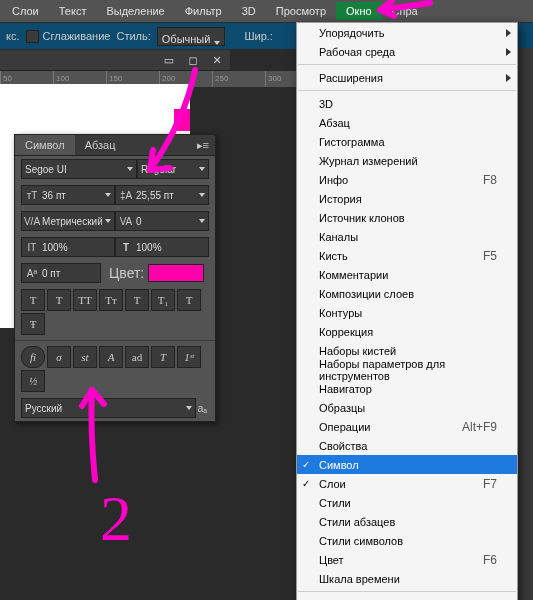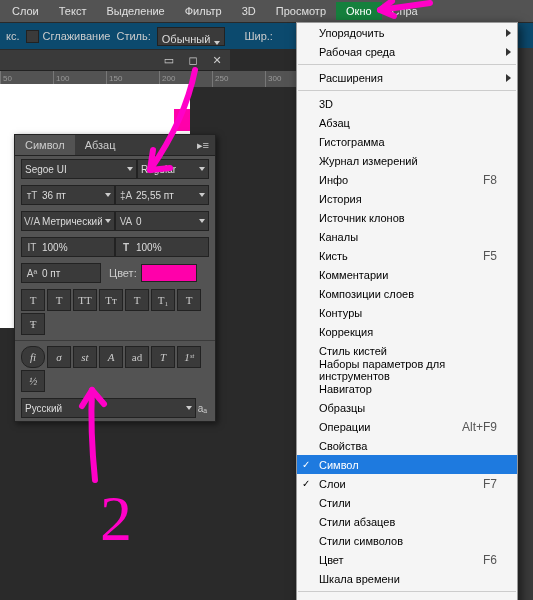--- a/index.html
+++ b/index.html
@@ -23,21 +23,21 @@
 .ptab.active{background:#535353}
 .ptabs .sp{flex:1}
 .ptabs .pm{padding:0 6px;color:#ccc}
 .prow{display:flex;align-items:center;padding:3px 6px;}
 .field{display:flex;align-items:center;background:#3a3a3a;border:1px solid #222;height:18px;padding:0 3px;gap:3px;flex:1;min-width:0}
 .field .ic{width:14px;height:14px;color:#ccc;font-size:10px;display:flex;align-items:center;justify-content:center}
 .field .val{color:#ddd;font-size:10px;flex:1;white-space:nowrap;overflow:hidden}
 .field .tri{width:0;height:0;border-left:3px solid transparent;border-right:3px solid transparent;border-top:4px solid #ccc}
 .iconbtn{width:22px;height:20px;background:#3a3a3a;border:1px solid #222;display:flex;align-items:center;justify-content:center;color:#ccc;font-size:11px;font-family:"Times New Roman",serif}
 .btngrid{display:flex;flex-wrap:wrap;padding:3px 6px;gap:2px}
-.colorlabel{color:#ccc;font-size:11px;margin-left:8px}
+.colorlabel{color:#ccc;font-size:14px;margin-left:8px}
 .swatch{width:54px;height:16px;background:#ff00aa;border:1px solid #222;margin-left:4px}
 .sep{height:1px;background:#3a3a3a;margin:2px 0}
 .dropdown{position:absolute;left:296px;top:22px;width:220px;background:#f5f5f5;border:1px solid #999;box-shadow:3px 3px 10px rgba(0,0,0,.6);color:#000;font-size:11px;z-index:10}
 .ditem{display:flex;align-items:center;height:19px;padding:0 20px 0 22px;position:relative;cursor:default}
 .ditem.hl{background:#1e7adf;color:#fff}
 .ditem .chkm{position:absolute;left:5px;font-size:10px}
 .ditem .sc{margin-left:auto;font-size:12px;color:#555}
 .ditem .sub{position:absolute;right:6px;width:0;height:0;border-top:4px solid transparent;border-bottom:4px solid transparent;border-left:5px solid #333}
 .dsep{height:1px;background:#ccc;margin:3px 1px}
 .rpanel{position:absolute;right:0;top:48px;width:16px;height:552px;background:#3a3a3a;border-left:1px solid #222}
@@ -231,21 +231,21 @@
     <div class="ditem">
       <span>Композиции слоев</span>
     </div>
     <div class="ditem">
       <span>Контуры</span>
     </div>
     <div class="ditem">
       <span>Коррекция</span>
     </div>
     <div class="ditem">
-      <span>Стиль кистей</span>
+      <span>Наборы кистей</span>
     </div>
     <div class="ditem">
       <span>Наборы параметров для инструментов</span>
     </div>
     <div class="ditem">
       <span>Навигатор</span>
     </div>
     <div class="ditem">
       <span>Образцы</span>
     </div>

